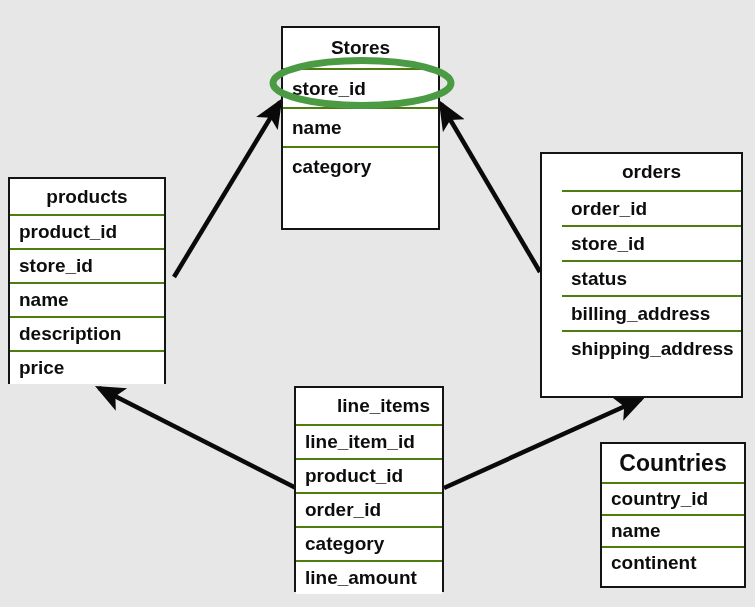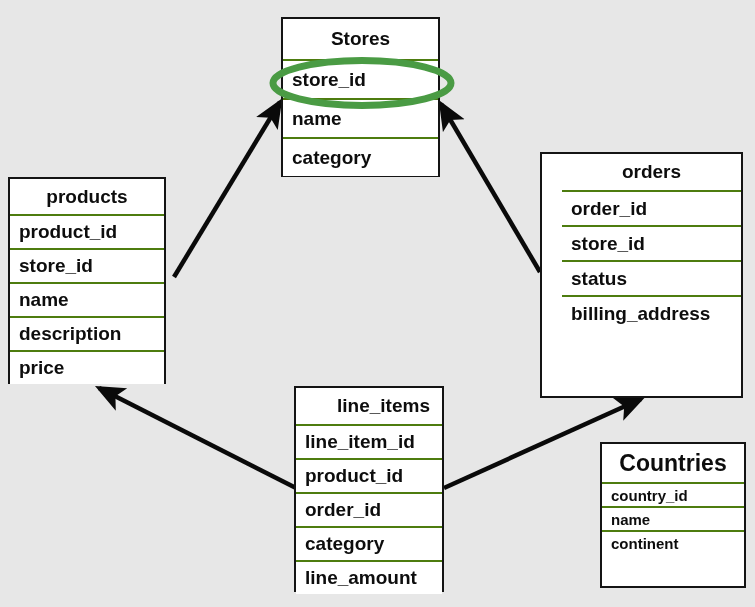--- a/index.html
+++ b/index.html
@@ -48,38 +48,38 @@
   .entity .row.head {
     border-top: none;
     justify-content: center;
     font-weight: bold;
   }
   .entity .row.field {
     justify-content: flex-start;
     padding-left: 9px;
   }
   
-  #ent-stores { left: 281px; top: 17px; width: 159px; height: 160px; }
+  #ent-stores { left: 281px; top: 26px; width: 159px; height: 204px; }
   #ent-stores .row { height: 39px; font-size: 19px; }
   #ent-stores .row.head { height: 40px; font-size: 19px; }
 
   #ent-products { left: 8px; top: 177px; width: 158px; height: 207px; }
   #ent-products .row { height: 34px; font-size: 19px; }
   #ent-products .row.head { height: 35px; font-size: 19px; }
 
   #ent-orders { left: 540px; top: 152px; width: 203px; height: 246px; padding-left: 20px; }
   #ent-orders .row { height: 35px; font-size: 19px; }
   #ent-orders .row.head { height: 36px; font-size: 19px; }
 
   #ent-line_items { left: 294px; top: 386px; width: 150px; height: 206px; }
   #ent-line_items .row { height: 34px; font-size: 19px; }
   #ent-line_items .row.head { height: 36px; font-size: 19px; padding-left: 29px; }
 
   #ent-countries { left: 600px; top: 442px; width: 146px; height: 146px; }
-  #ent-countries .row { height: 24px; font-size: 15px; }
+  #ent-countries .row { height: 32px; font-size: 19px; }
   #ent-countries .row.head { height: 38px; font-size: 23px; }
 
   .highlight-ellipse {
     position: absolute;
     z-index: 4;
     pointer-events: none;
   }
 </style>
 </head>
 <body>
@@ -121,20 +121,21 @@
     <div class="row field">description</div>
     <div class="row field">price</div>
   </div>
 
   <div class="entity" id="ent-orders">
     <div class="row head">orders</div>
     <div class="row field">order_id</div>
     <div class="row field">store_id</div>
     <div class="row field">status</div>
     <div class="row field">billing_address</div>
+    <div class="row field">shipping_address</div>
   </div>
 
   <div class="entity" id="ent-line_items">
     <div class="row head">line_items</div>
     <div class="row field">line_item_id</div>
     <div class="row field">product_id</div>
     <div class="row field">order_id</div>
     <div class="row field">category</div>
     <div class="row field">line_amount</div>
   </div>

